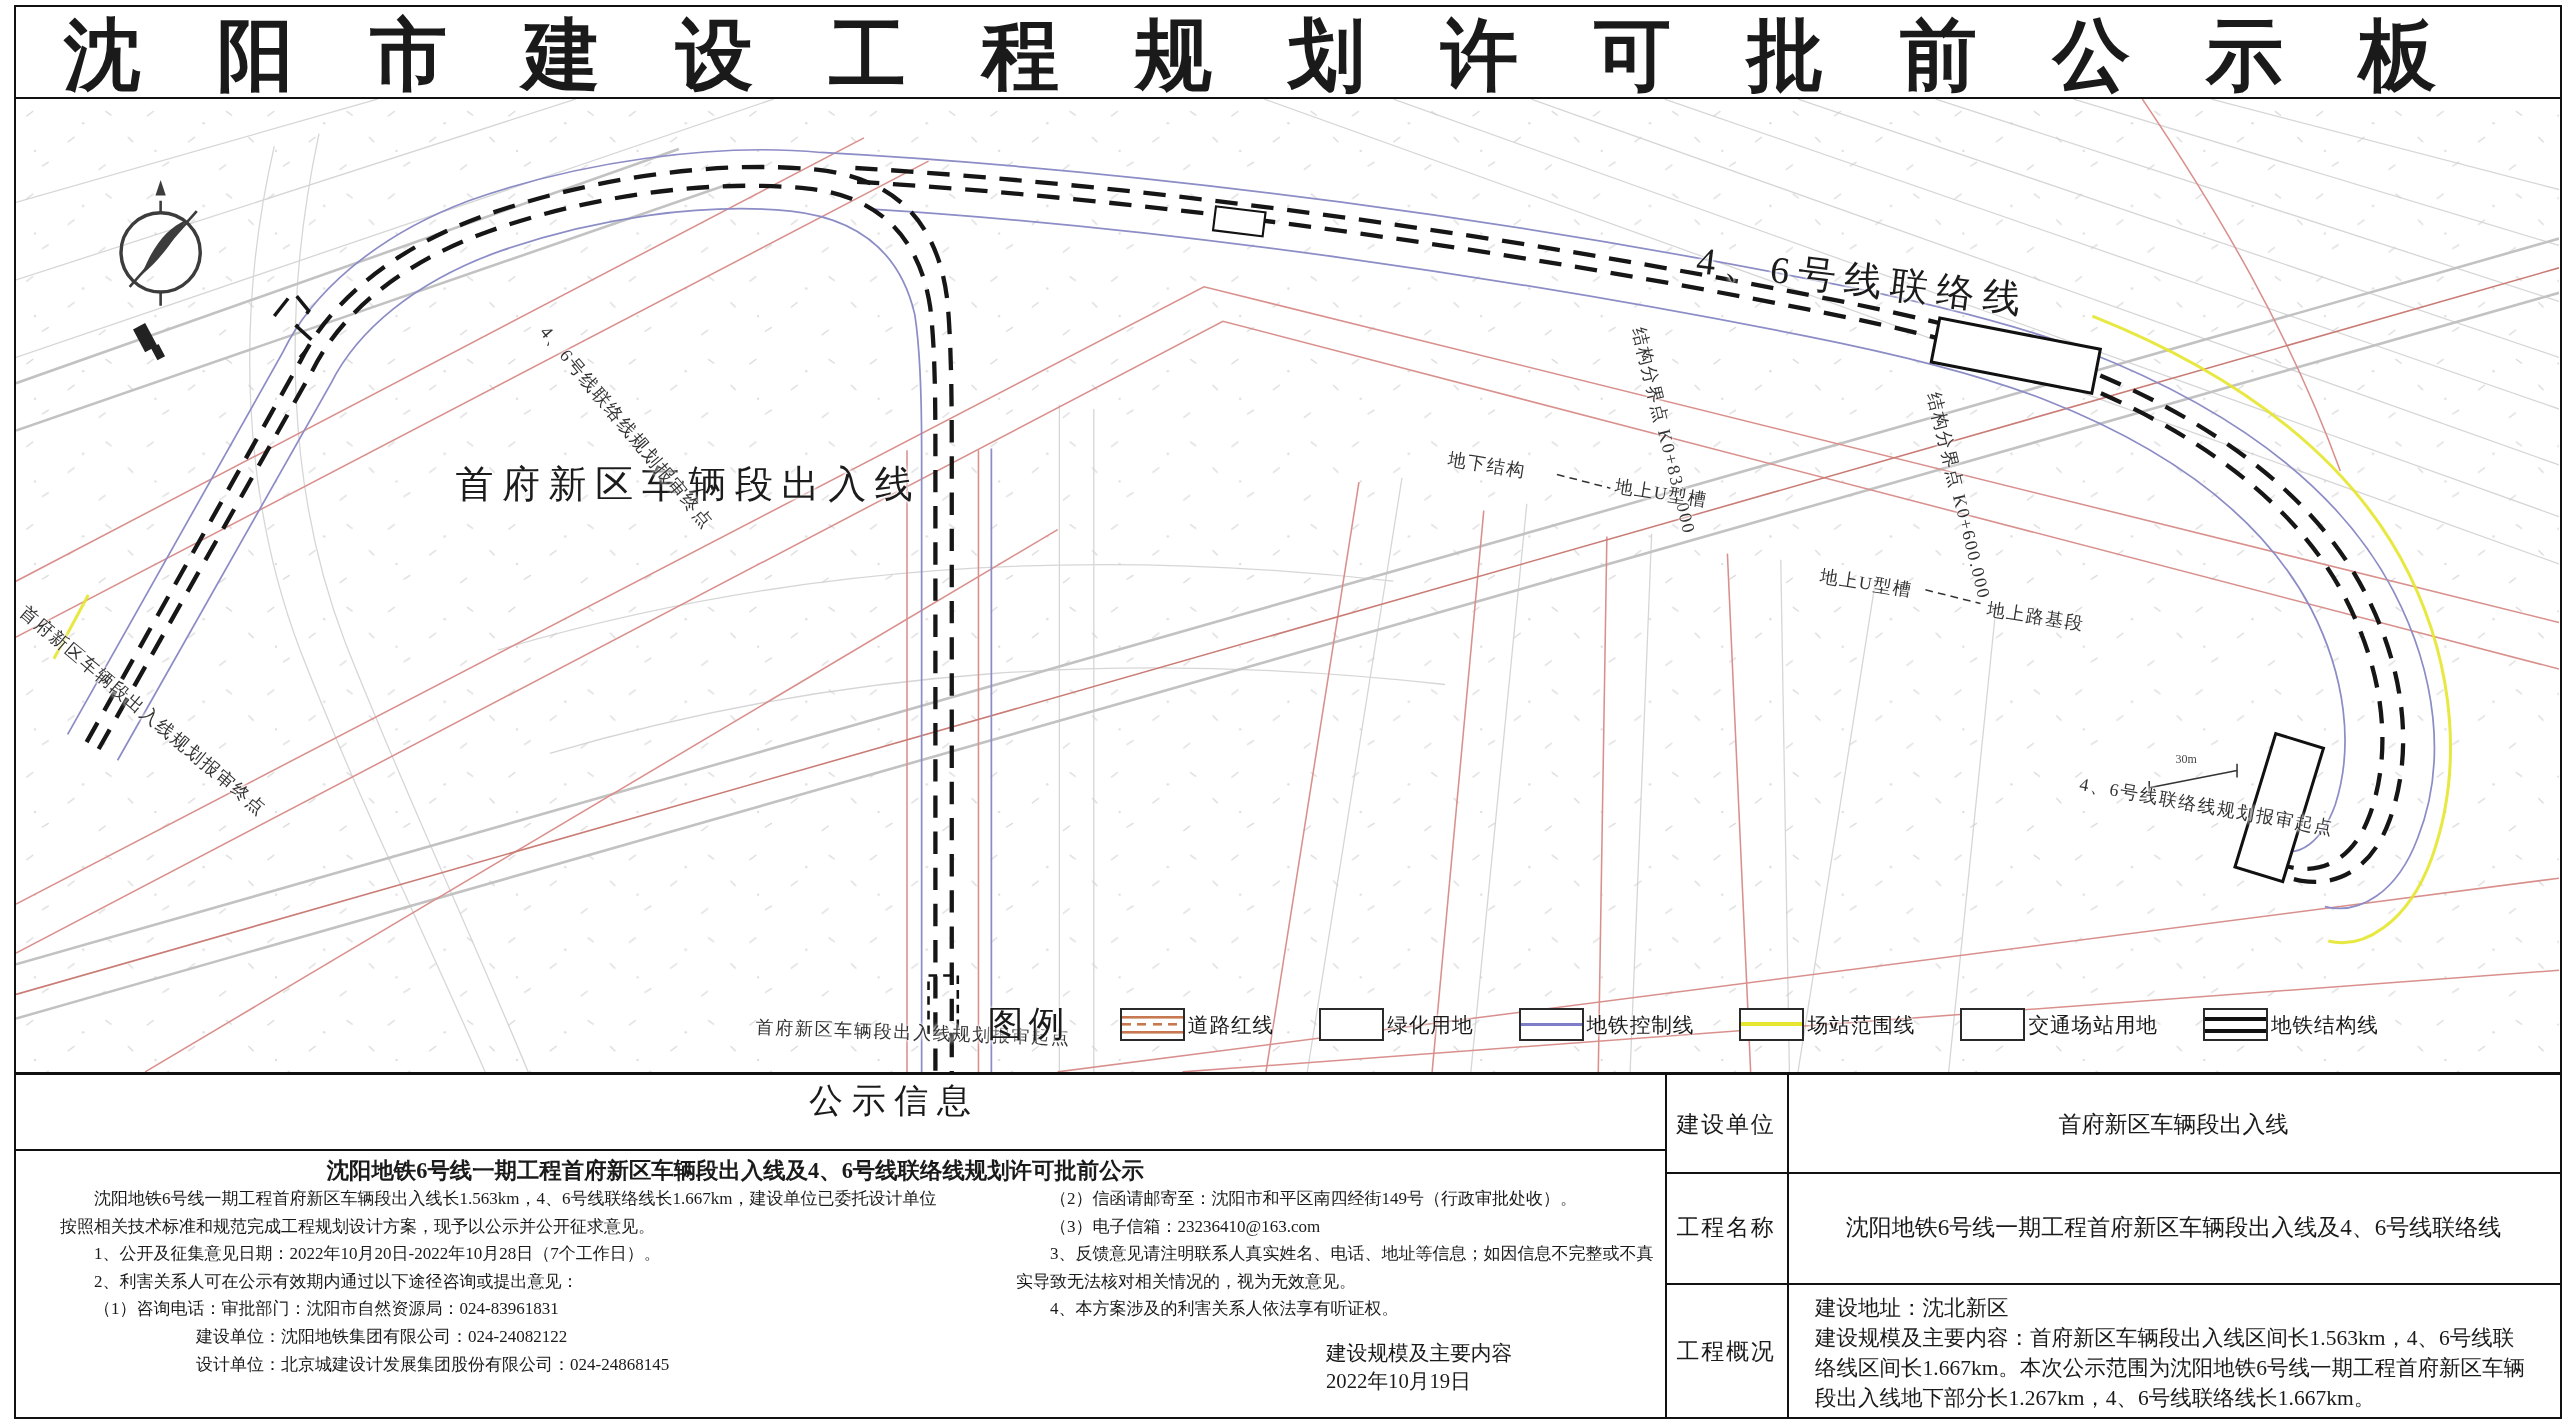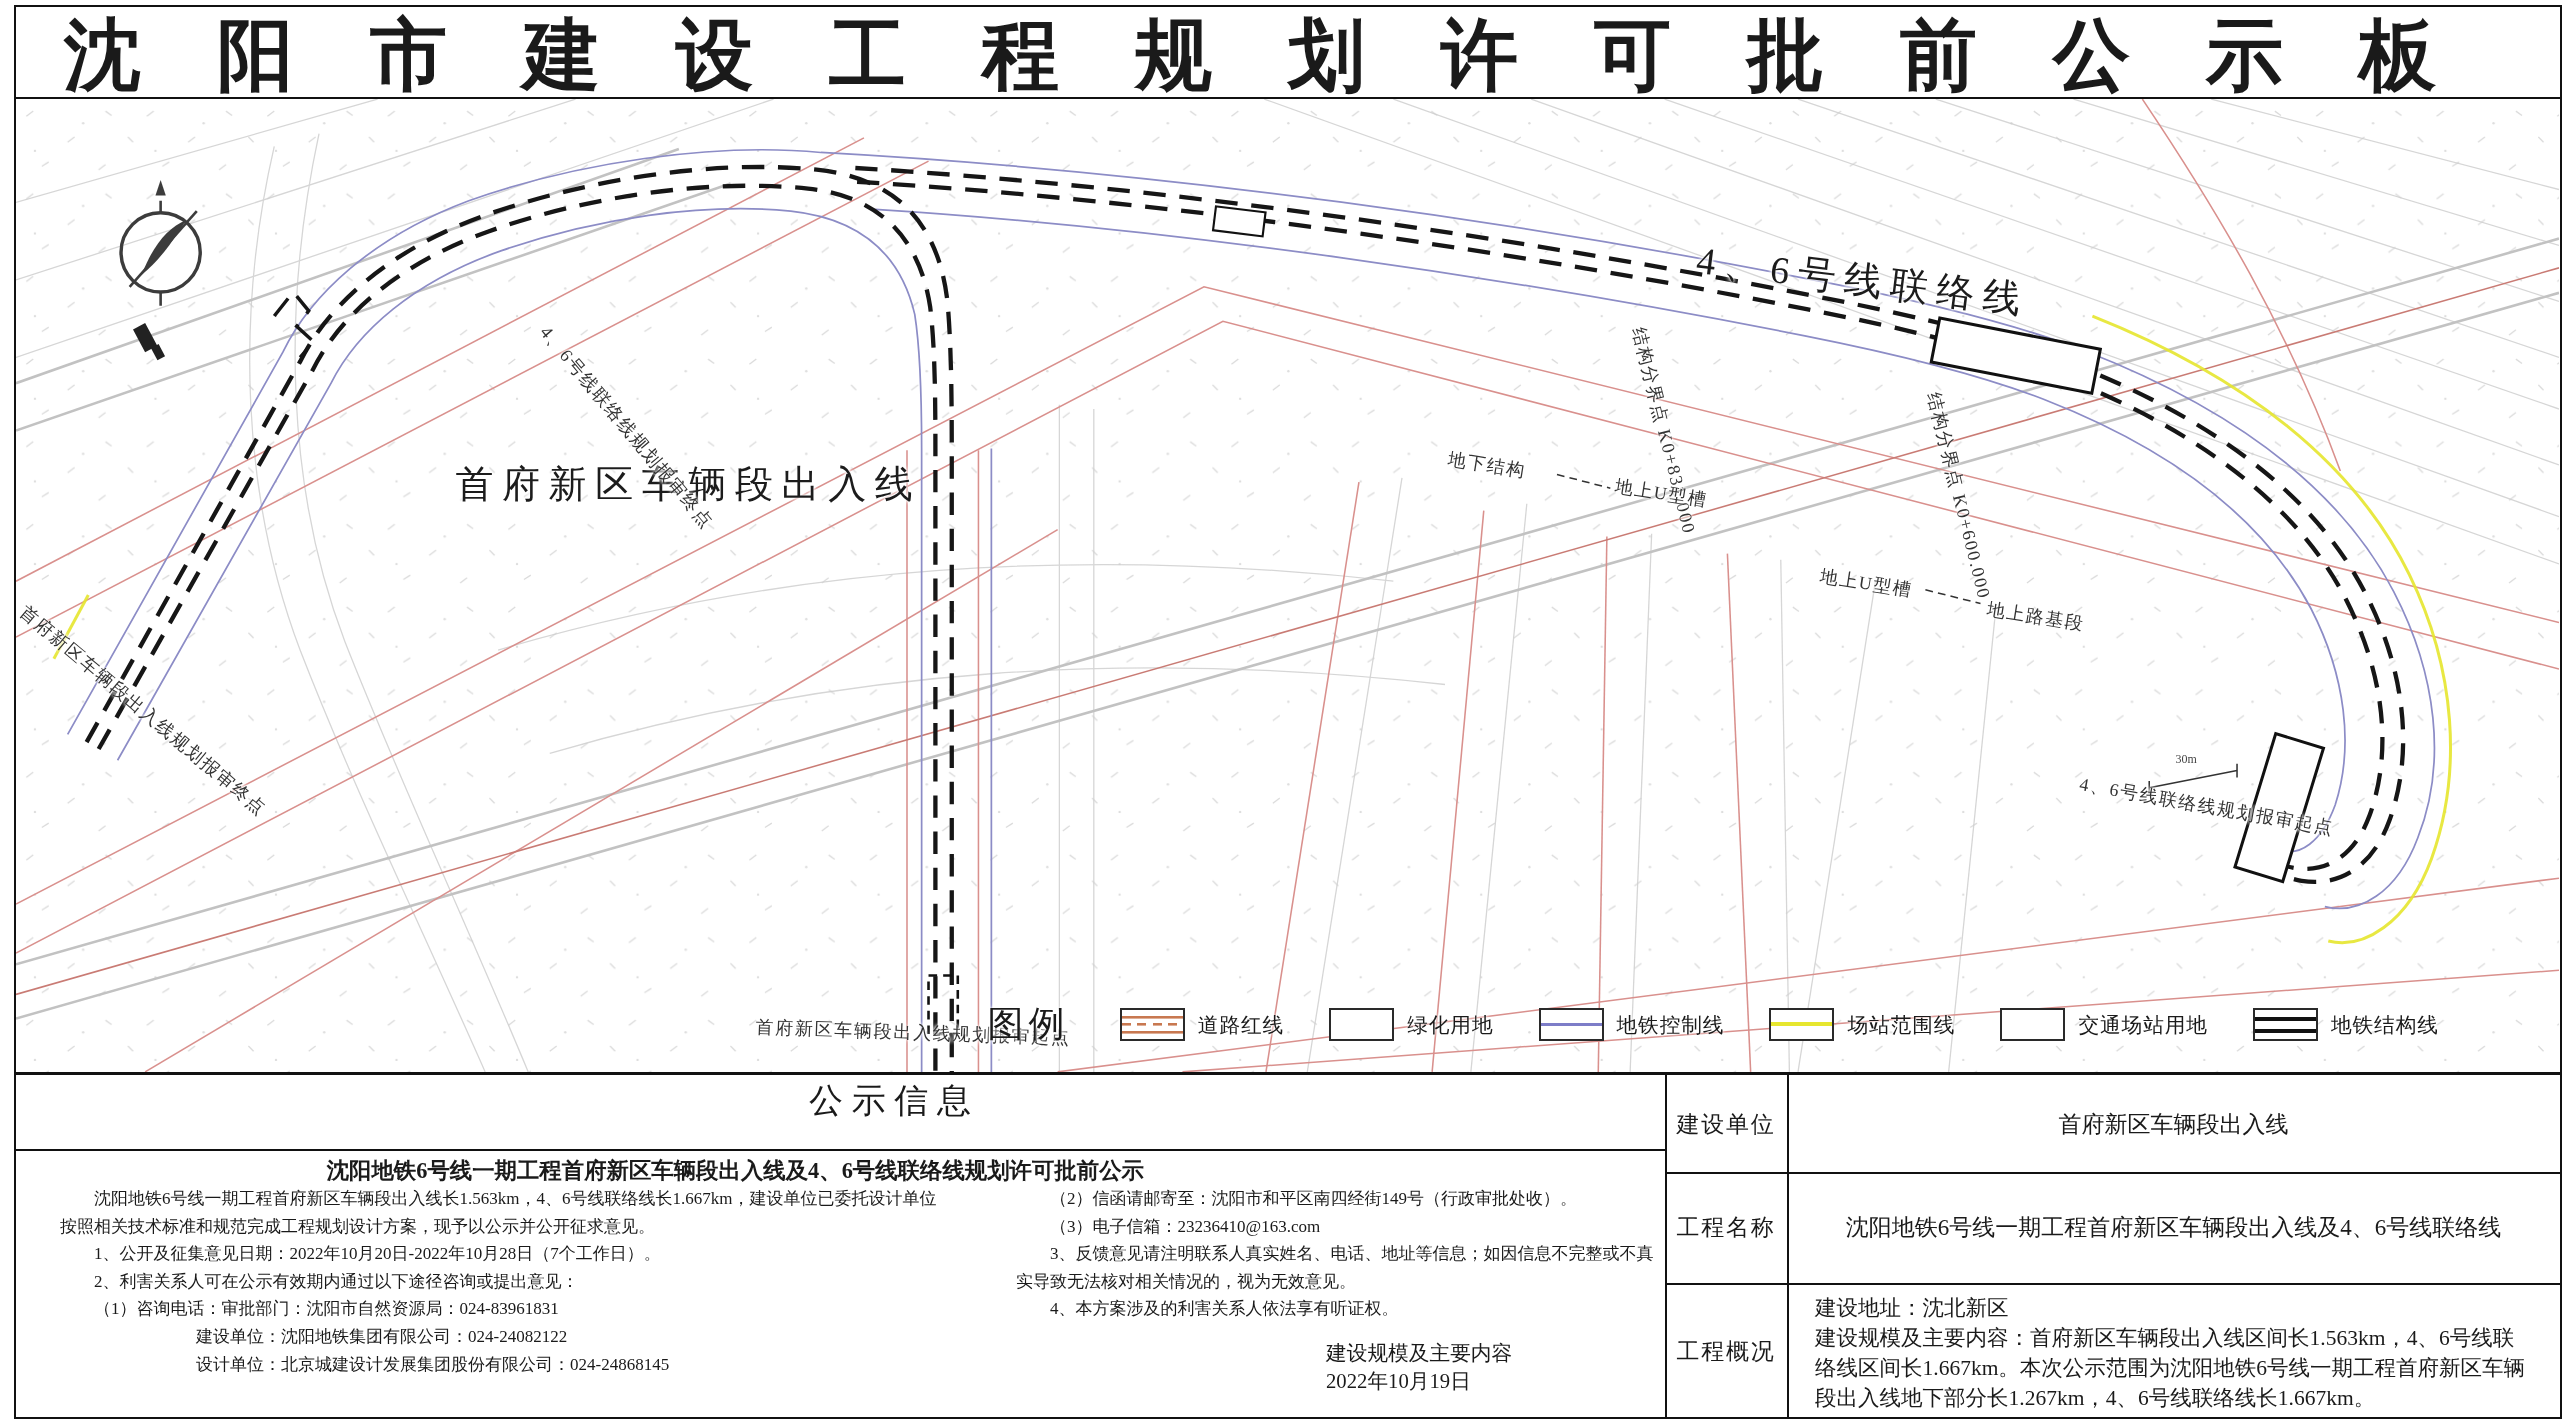--- a/index.html
+++ b/index.html
@@ -16,21 +16,21 @@
   .map svg{position:absolute;left:0;top:0;}
   .map-label{position:absolute;color:#1c1c1c;white-space:nowrap;
     text-shadow:0 0 2.6px #fff,0 0 4.3px #fff,0 0 5.2px #fff;transform-origin:0 0;}
   .lbl-big{font-size:38px;letter-spacing:8.6px;}
   .lbl-sm{font-size:18px;letter-spacing:1.7px;color:#333;}
   .lbl-xs{font-size:12px;color:#444;}
   
   .legend{position:absolute;left:971px;top:901px;display:flex;align-items:center;}
   .legend-title{font-size:36px;letter-spacing:5.2px;margin-right:50px;text-shadow:0 0 3.4px #fff,0 0 5.2px #fff;}
   .legend-items{display:flex;align-items:center;gap:45px;}
-  .legend-item{display:flex;align-items:center;gap:13px;}
+  .legend-item{display:flex;align-items:center;gap:3px;}
   .legend-label{font-size:20.7px;letter-spacing:0.9px;text-shadow:0 0 3.4px #fff,0 0 4.3px #fff;}
   .sw{width:65px;height:33px;background:#fff;border:2.2px solid #2a2a2a;box-sizing:border-box;}
   .sw-road{background-image:linear-gradient(#c87850,#c87850),
       repeating-linear-gradient(90deg,#c87850 0 8.6px,transparent 8.6px 15.5px),
       linear-gradient(#c87850,#c87850);
     background-size:100% 2.6px,100% 2.6px,100% 2.6px;background-position:0 6px,0 13px,0 20.7px;background-repeat:no-repeat;}
   .sw-blue{background-image:linear-gradient(#7d7dc8,#7d7dc8);background-size:100% 3.4px;
     background-position:center;background-repeat:no-repeat;}
   .sw-yellow{background-image:linear-gradient(#e6e62e,#e6e62e);background-size:100% 4.3px;
     background-position:center;background-repeat:no-repeat;}

